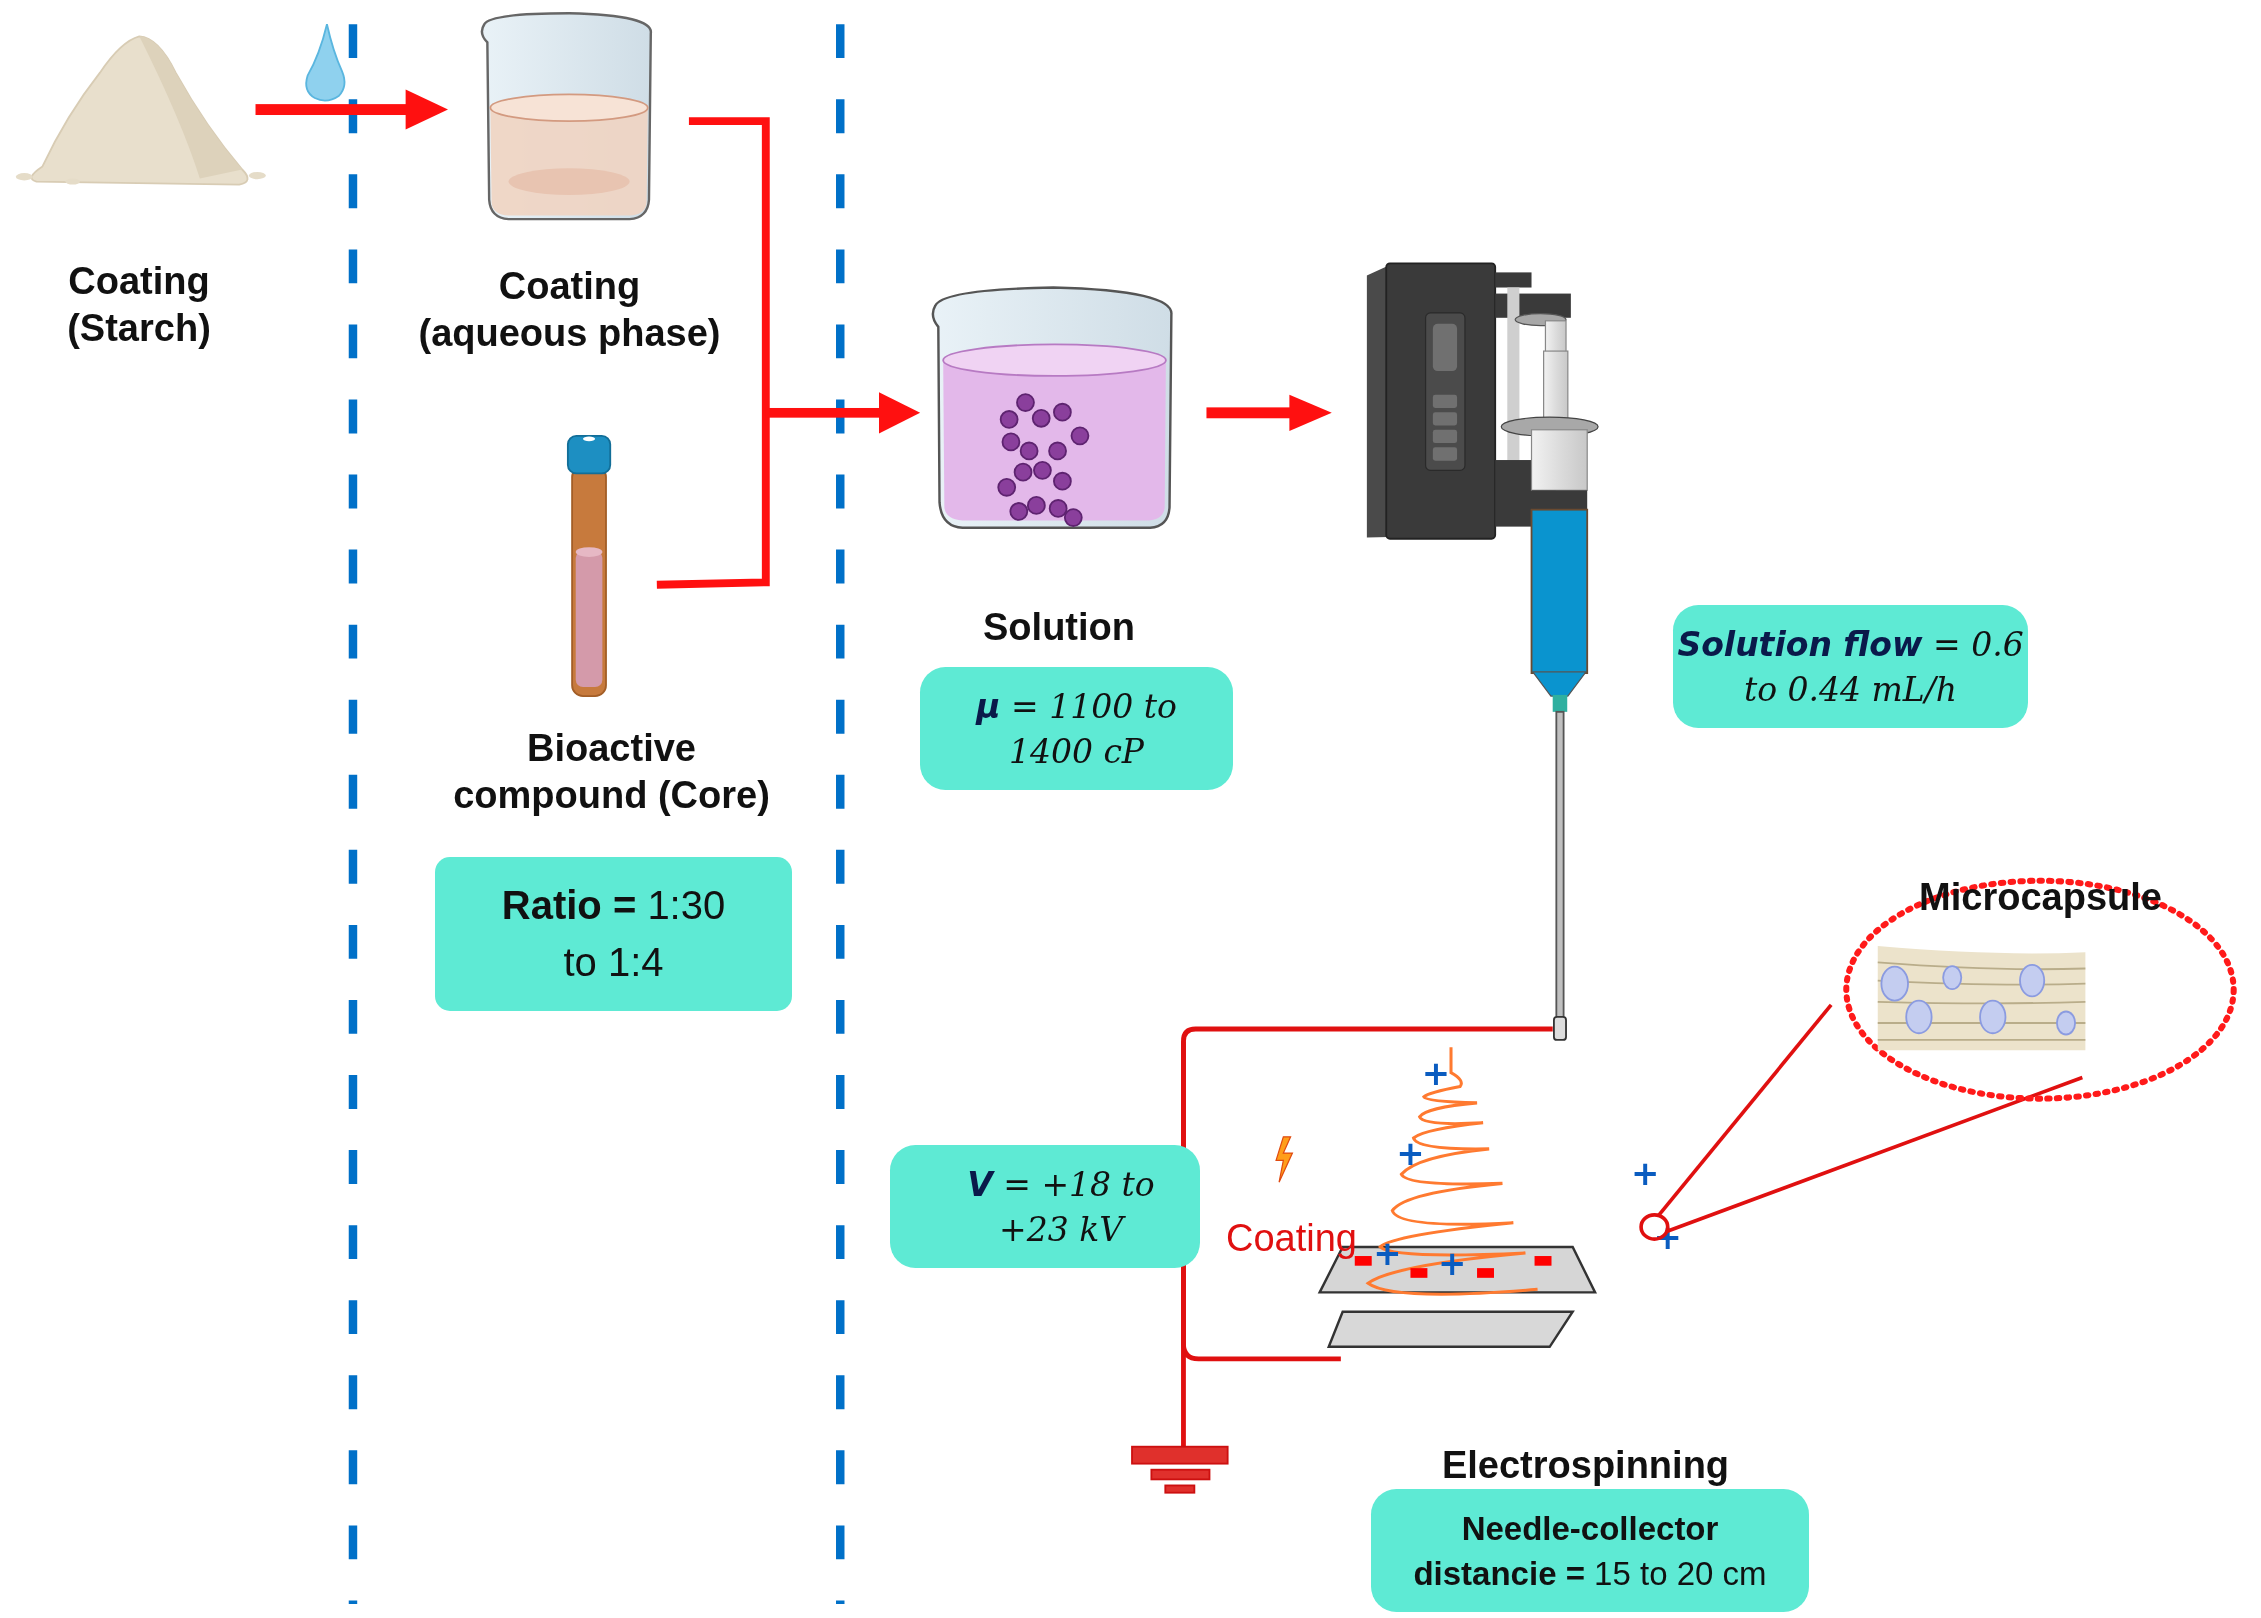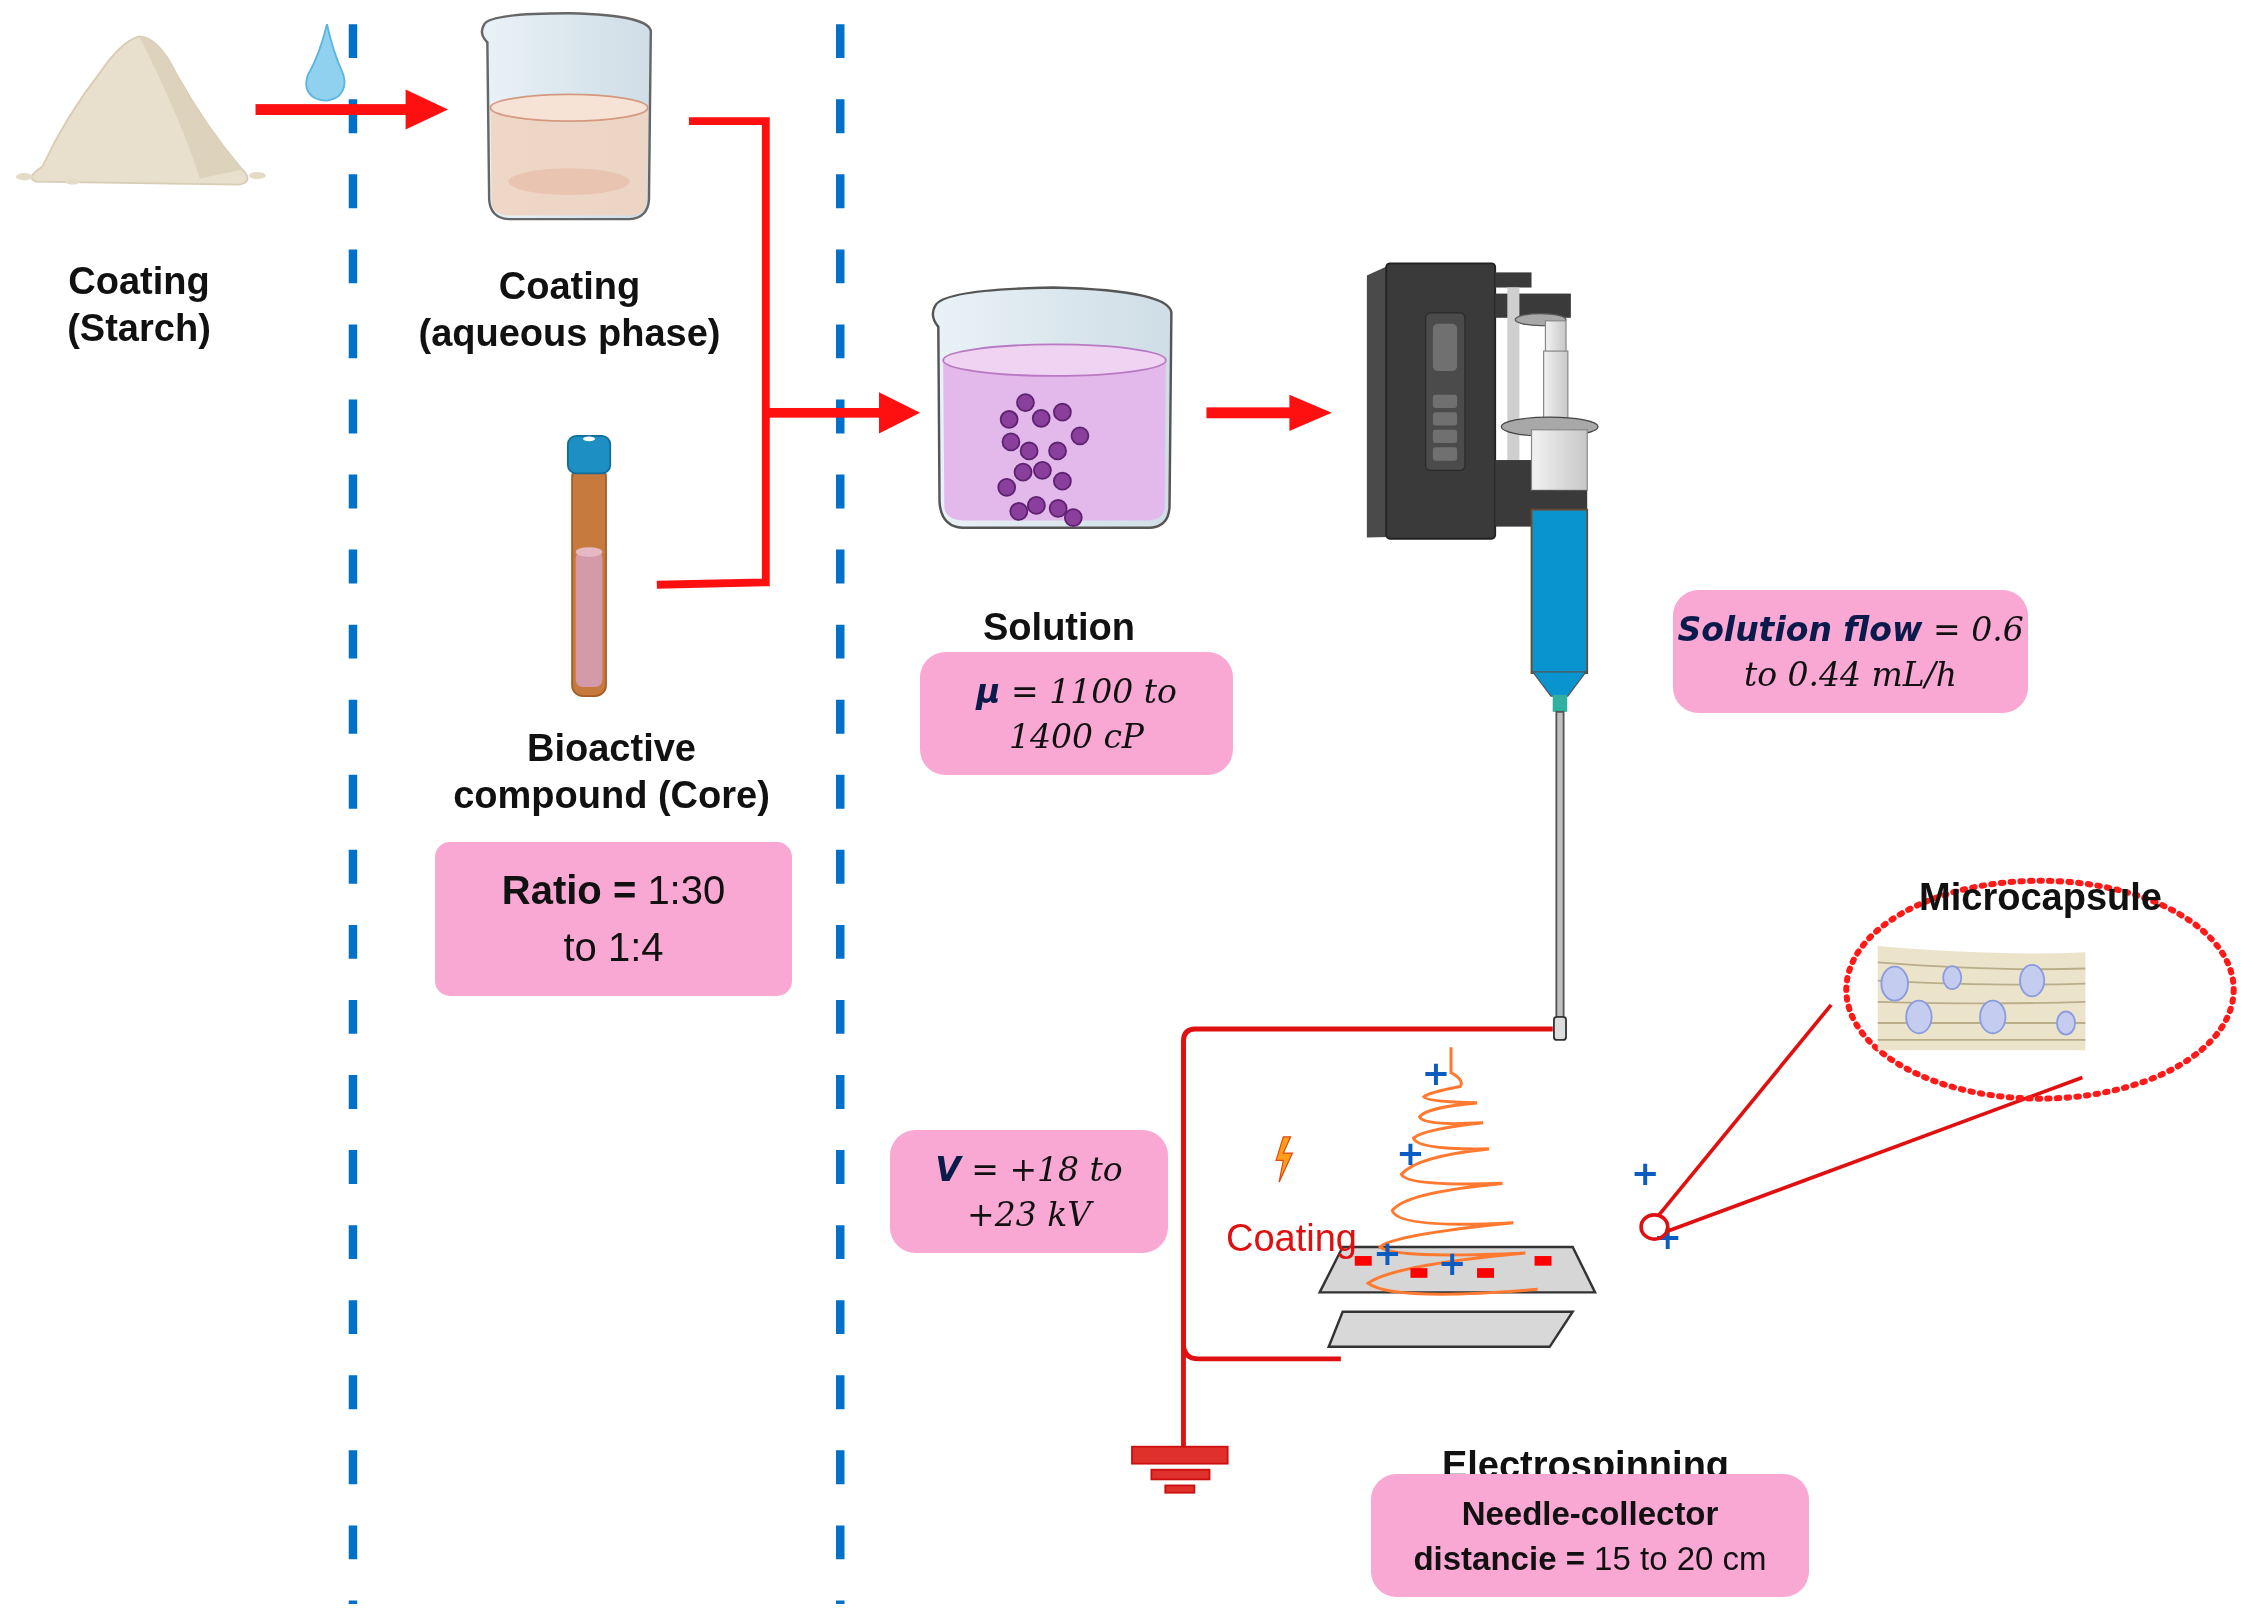--- a/index.html
+++ b/index.html
@@ -1,19 +1,19 @@
 <!DOCTYPE html>
 <html style="font-size:9.7px"><head>
 <meta charset="utf-8">
 <style>
   html, body { margin:0; padding:0; background:#ffffff; }
   body { width:2261px; height:1618px; position:relative; overflow:hidden; font-family:"Liberation Sans", sans-serif; }
   #diagram { position:absolute; left:0; top:0; width:2261px; height:1618px; }
   .lbl { position:absolute; text-align:center; font-family:"Liberation Sans", sans-serif; font-weight:bold; color:#111; font-size:38px; line-height:47px; white-space:nowrap;margin-top:24px; }
-  .box { position:absolute; background:#f9a8d4; border-radius:25.4px; display:flex; flex-direction:column; align-items:center; justify-content:center; text-align:center; color:#111; }
+  .box { position:absolute; background:#5eead4; border-radius:25.4px; display:flex; flex-direction:column; align-items:center; justify-content:center; text-align:center; color:#111;margin-top:15px; }
   .box .ln { display:block; white-space:nowrap; }
   .math { font-family:"DejaVu Serif", serif; font-style:italic; font-size:33px; line-height:45px; }
   .math .v { color:#0a1a4a; font-weight:bold; font-style:italic; font-family:"DejaVu Sans", sans-serif; }
   .sans { font-family:"Liberation Sans", sans-serif; font-size:40px; line-height:57px;border-radius:15px; }
   .sans b { font-weight:bold; }
   .needle-box .ln { font-family:"Liberation Sans", sans-serif; font-size:33px; line-height:45px; }
   .current { position:absolute; color:#e01010; font-family:"Liberation Sans", sans-serif; font-size:38px; }
 </style>
 </head>
 <body>
@@ -211,21 +211,21 @@
   <div class="box math" style="left:920px;top:652px;width:313px;height:123px;">
     <span class="ln"><span class="v">μ</span> <span>= 1100 to</span></span>
     <span class="ln">1400 cP</span>
   </div>
 
   <div class="box math" style="left:1673px;top:590px;width:355px;height:123px;">
     <span class="ln"><span class="v">Solution flow</span> <span>= 0.6</span></span>
     <span class="ln">to 0.44 mL/h</span>
   </div>
 
-  <div class="box math" style="left:890px;top:1130px;width:278px;height:123px;">
+  <div class="box math" style="left:890px;top:1130px;width:278px;height:123px;padding-left:32px;">
     <span class="ln"><span class="v">V</span> <span>= +18 to</span></span>
     <span class="ln">+23 kV</span>
   </div>
 
   <div class="box needle-box" style="left:1371px;top:1474px;width:438px;height:123px;">
     <span class="ln" style="font-weight:bold">Needle-collector</span>
     <span class="ln"><b>distancie =</b> <span>15 to 20 cm</span></span>
   </div>
 </div>
 

